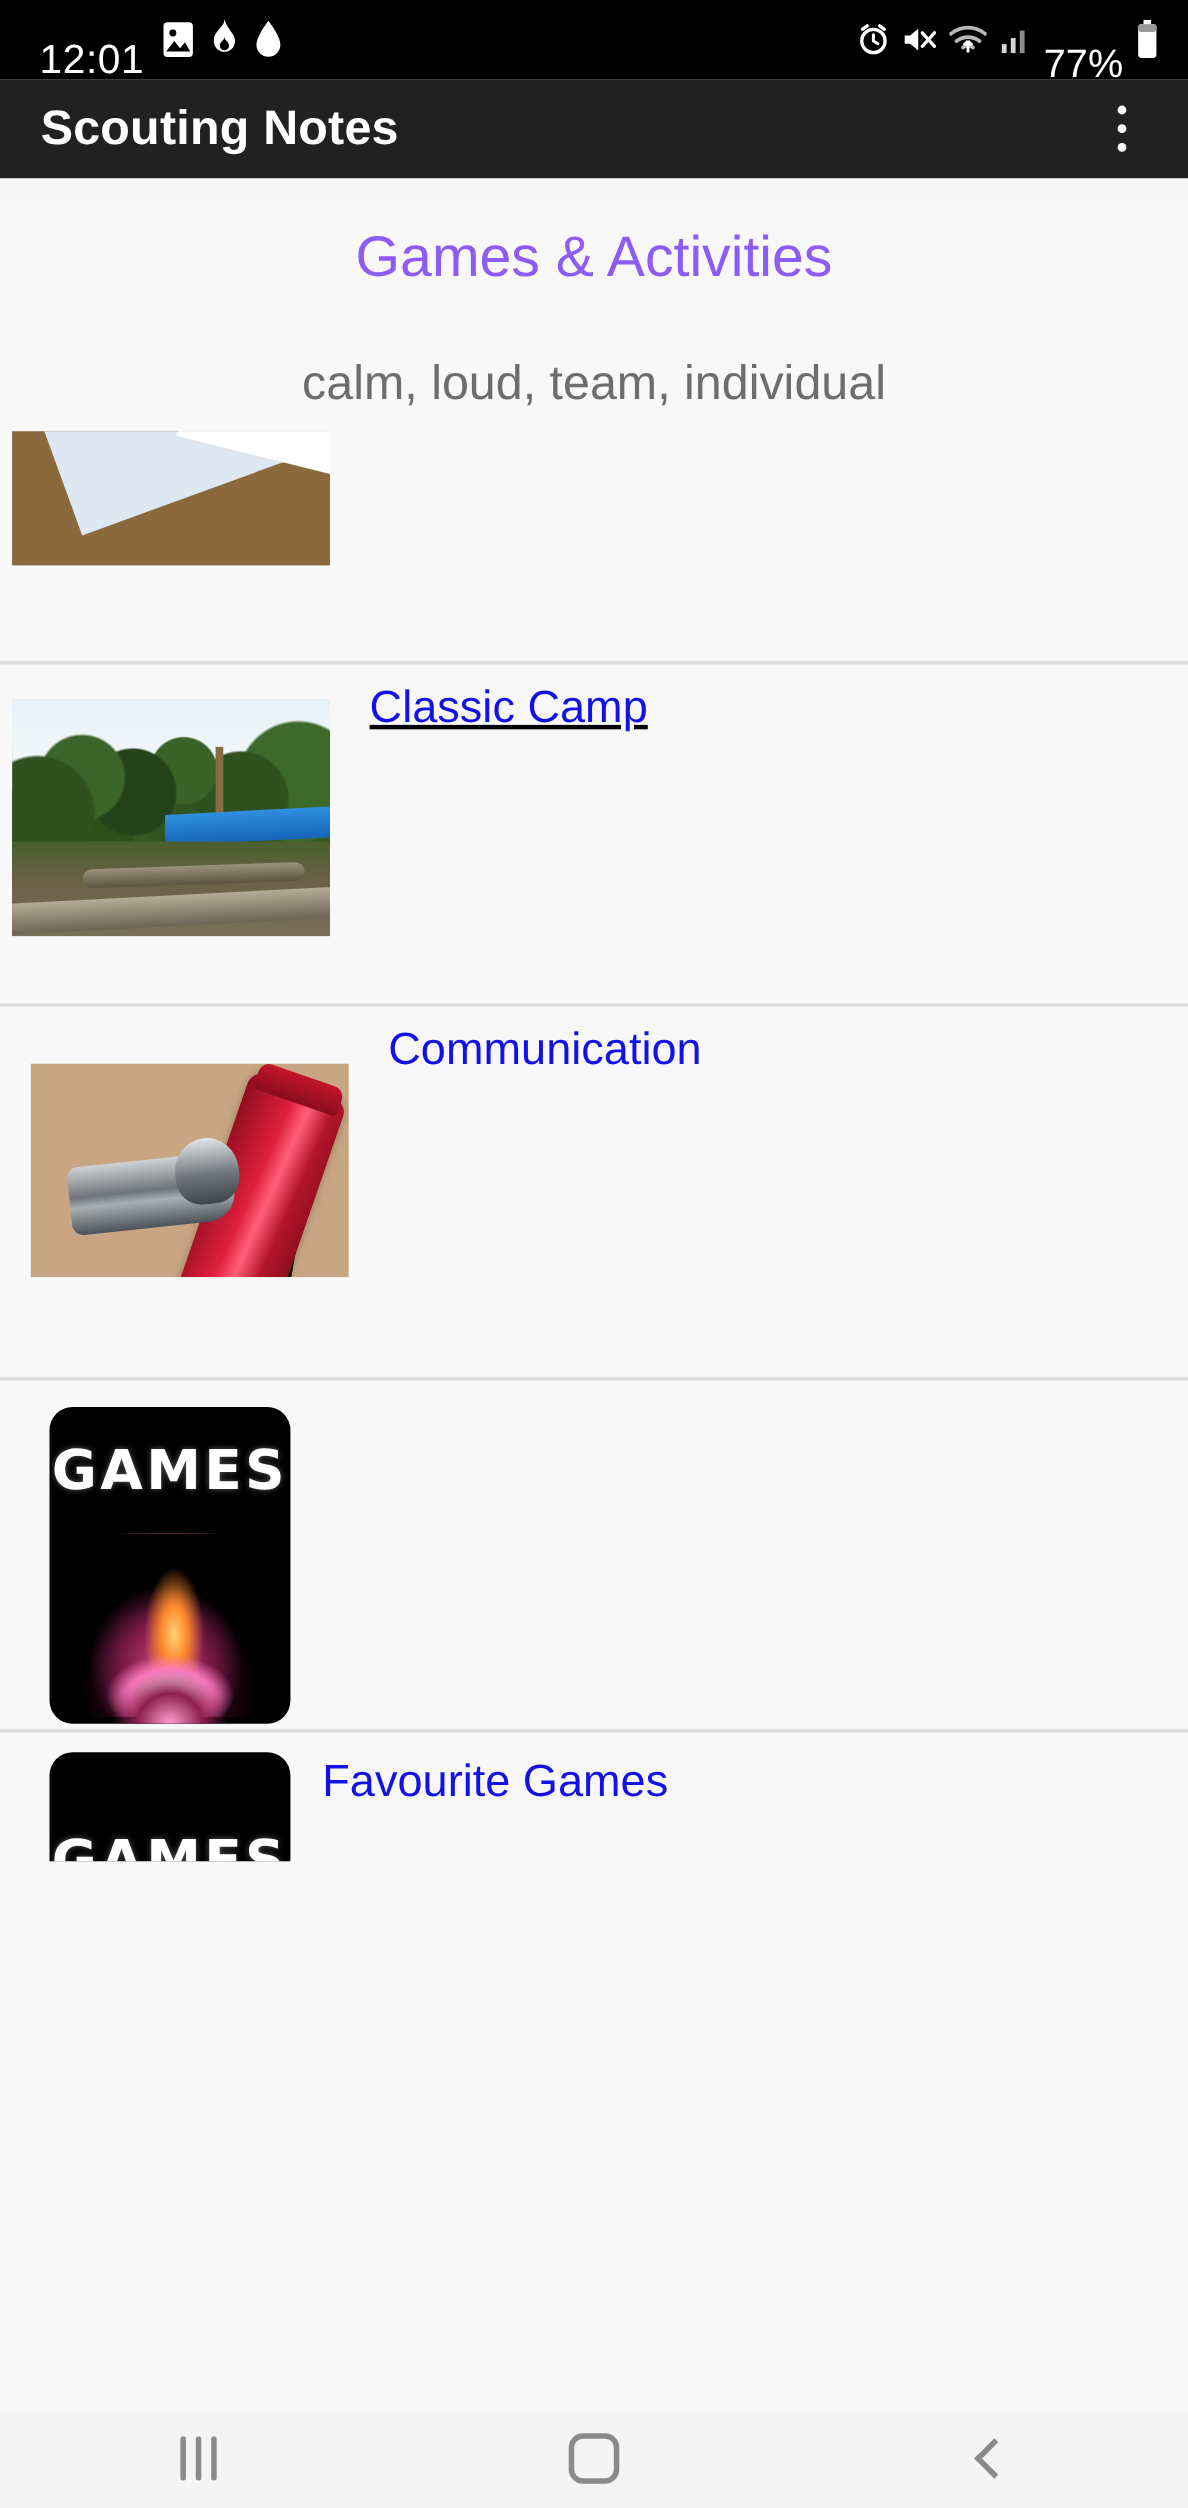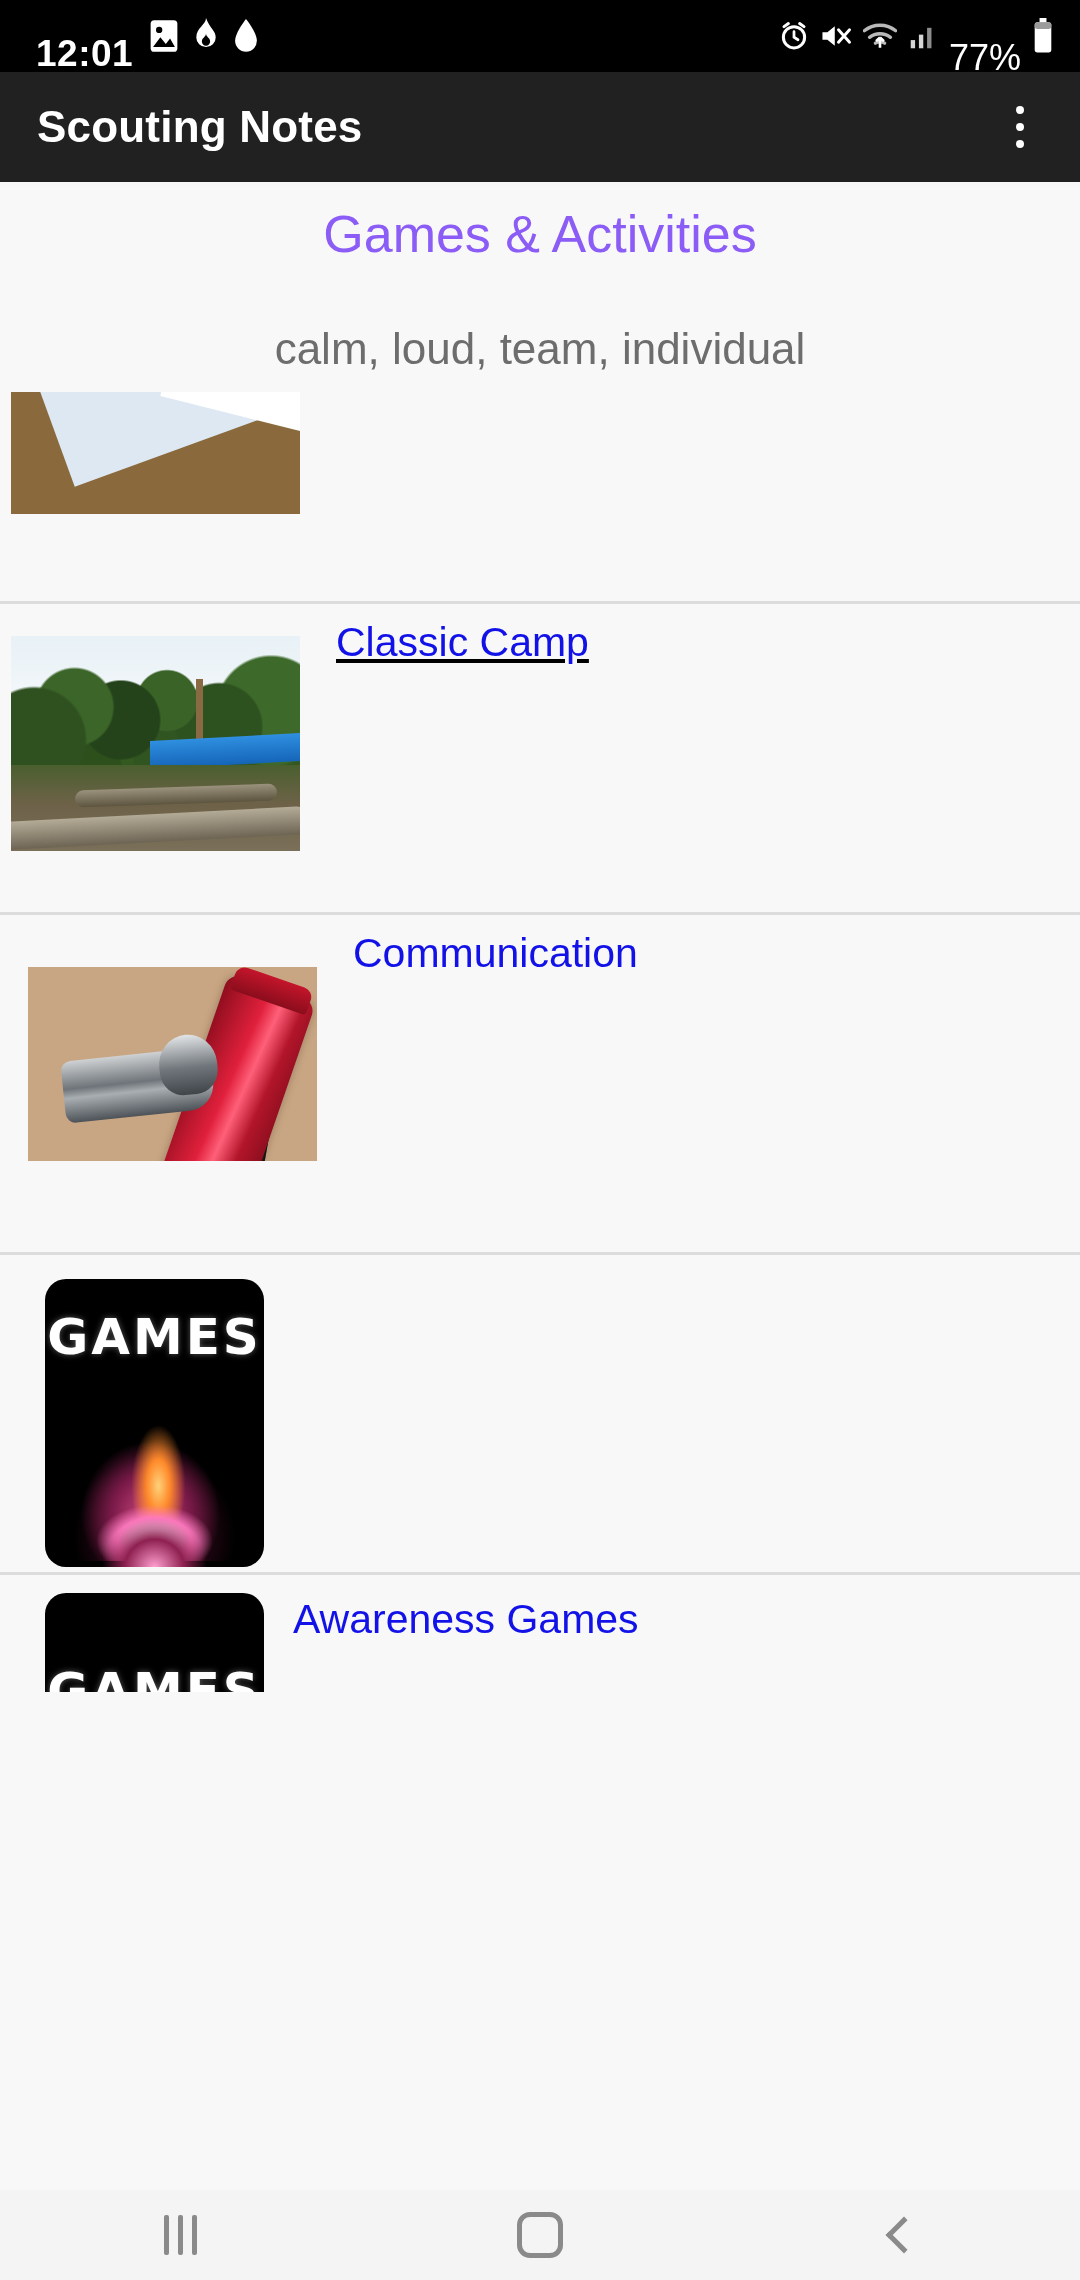--- a/index.html
+++ b/index.html
@@ -11,29 +11,29 @@
     position:relative;
   }
 
   
   .status-bar{
     height:72px; background:#000; color:#fff;
     display:flex; align-items:center;
     padding:0 26px 0 36px;
     position:relative;
   }
-  .status-clock{ font-size:37px; letter-spacing:.5px; font-weight:700;margin-top:35px; }
+  .status-clock{ font-size:37px; letter-spacing:.5px; font-weight:400;margin-top:35px; }
   .status-left-icons{ display:flex; align-items:center; gap:14px; margin-left:16px; }
   .status-right{ margin-left:auto; display:flex; align-items:center; gap:11px; }
   .sicon{ display:inline-flex; align-items:center; justify-content:center; }
   .battery-pct{ font-size:36px; letter-spacing:0px;margin-top:44px; }
 
   
   .app-bar{
-    height:110px; background:#212121;
+    height:90px; background:#212121;
     display:flex; align-items:center;
     padding:0 30px 0 37px;
   }
   .app-title{ color:#fff; font-size:44px; font-weight:700; letter-spacing:.2px; }
   .overflow-menu{
     margin-left:auto; width:60px; height:80px;
     display:flex; flex-direction:column; align-items:center; justify-content:center; gap:9px;
   }
   .overflow-menu i{ display:block; width:8px; height:8px; border-radius:50%; background:#fff; }
 
@@ -317,21 +317,21 @@
         <span class="games-word">GAMES</span>
       </div>
     </div>
 
     <div class="row" style="height:120px;padding-left:45px;overflow:hidden;">
       <div class="thumb thumb-games" style="width:219px;height:288px;margin-top:18px;">
 
         <span class="games-word" style="top:24%;">GAMES</span>
       </div>
       <div class="row-text" style="padding-left:29px;padding-top:22px;">
-        <div class="row-title">Awareness Games</div>
+        <div class="row-title">Favourite Games</div>
       </div>
     </div>
 
   </div>
 </div>
 
 <div class="nav-bar">
   <div class="nav-btn">
     <span class="nav-recent">
         <i></i>

